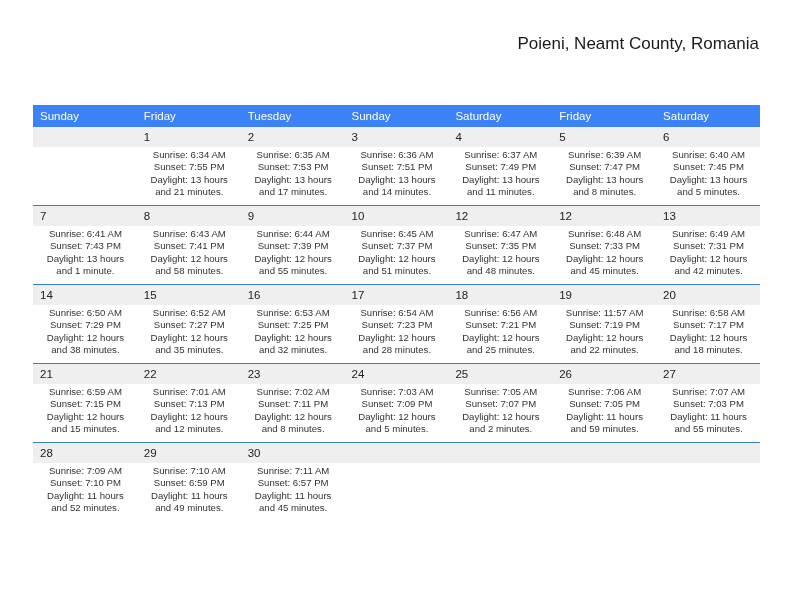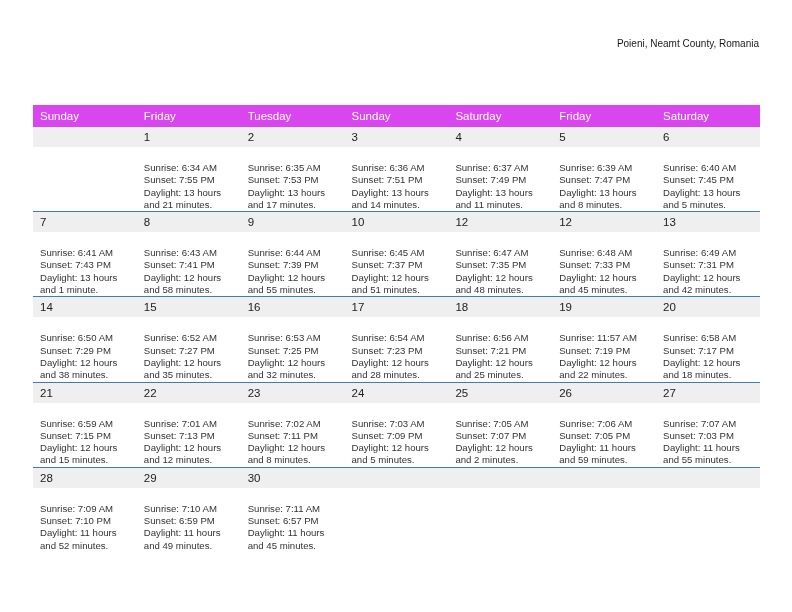--- a/index.html
+++ b/index.html
@@ -73,38 +73,38 @@
     text-align: right;
   }
   .month-title {
     font-size: 28px;
     font-weight: 400;
     color: #1a1a1a;
     line-height: 34px;
     letter-spacing: 0.1px;
   }
   .location {
-    font-size: 10px;
+    font-size: 17px;
     font-weight: 400;
     color: #1a1a1a;
     line-height: 20px;
     margin-top: 8px;
   }
 
   
   .calendar {
     position: absolute;
     left: 33px;
     top: 105px;
     width: 727px;
     border-collapse: collapse;
     table-layout: fixed;
   }
   .calendar th {
-    background: #d946ef;
+    background: #3b82f6;
     color: #ffffff;
     font-size: 11.5px;
     font-weight: 400;
     text-align: left;
     padding: 5px 0 5px 7px;
     height: 11px;
     border: none;
   }
   .calendar td {
     vertical-align: top;
@@ -126,24 +126,25 @@
     color: #222222;
     padding: 4px 0 4px 7px;
     height: 12px;
     line-height: 12px;
     box-sizing: content-box;
   }
   .daynum.empty {
     color: transparent;
   }
   .info {
-    padding: 15px 6px 0 7px;
+    padding: 2px 6px 0 7px;
     font-size: 9.6px;
     line-height: 12.3px;
     color: #333333;
+    text-align: center;
   }
   .info div {
     white-space: nowrap;
   }
 </style>
 </head>
 <body>
 
 <div class="page">
 

